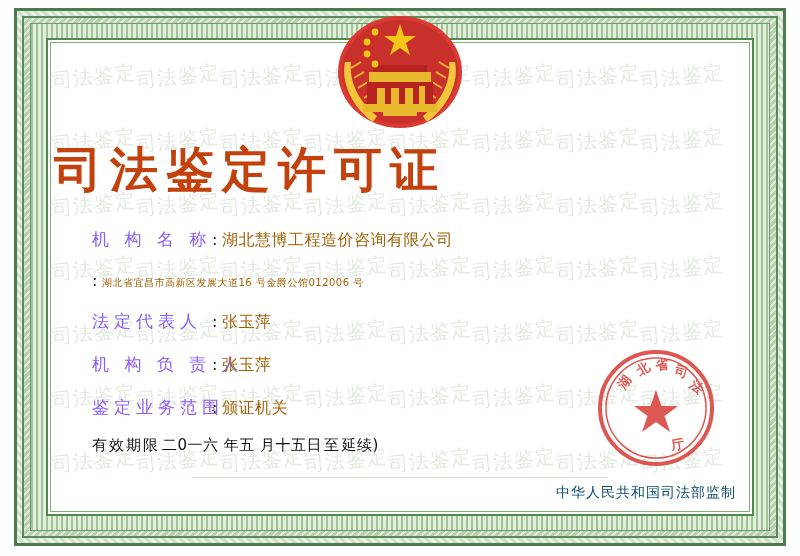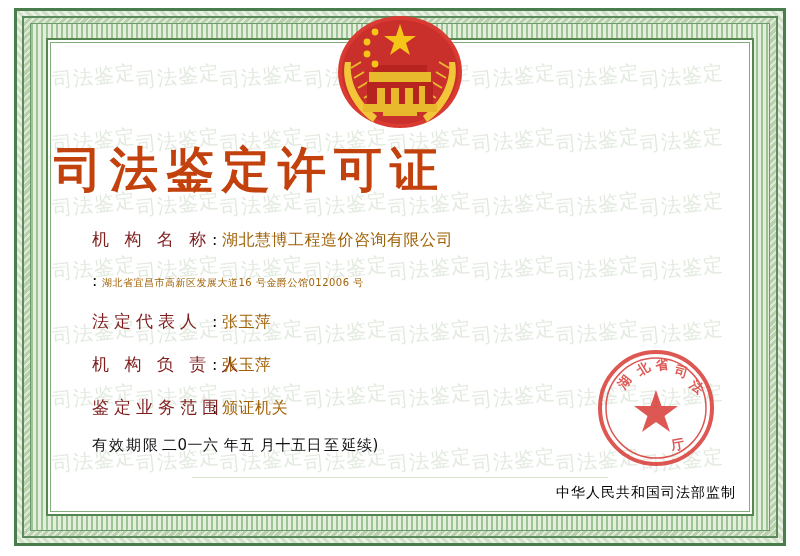--- a/index.html
+++ b/index.html
@@ -178,21 +178,21 @@
   .field-row {
     display: flex;
     align-items: baseline;
     margin-bottom: 20px;
     font-family: "DejaVu Sans", sans-serif;
   }
   .field-label {
     width: 120px;
     flex: 0 0 120px;
     font-size: 17px;
-    color: #7f1d1d;
+    color: #8b5cf6;
     letter-spacing: 5px;
     white-space: nowrap;
   }
   .field-colon {
     flex: 0 0 10px;
     font-size: 16px;
     color: #111;
   }
   .field-value {
     font-size: 16px;
@@ -237,21 +237,21 @@
     height: 124px;
     z-index: 9;
     opacity: 0.82;
   }
 
   .footer {
     position: absolute;
     bottom: 6px;
     right: 10px;
     font-size: 14px;
-    color: #000000;
+    color: #0c4a6e;
     letter-spacing: 1px;
     font-family: Liberation Serif, serif;
   }
 
   .hairline {
     position: absolute;
     left: 20%;
     right: 20%;
     bottom: 30px;
     height: 1px;

